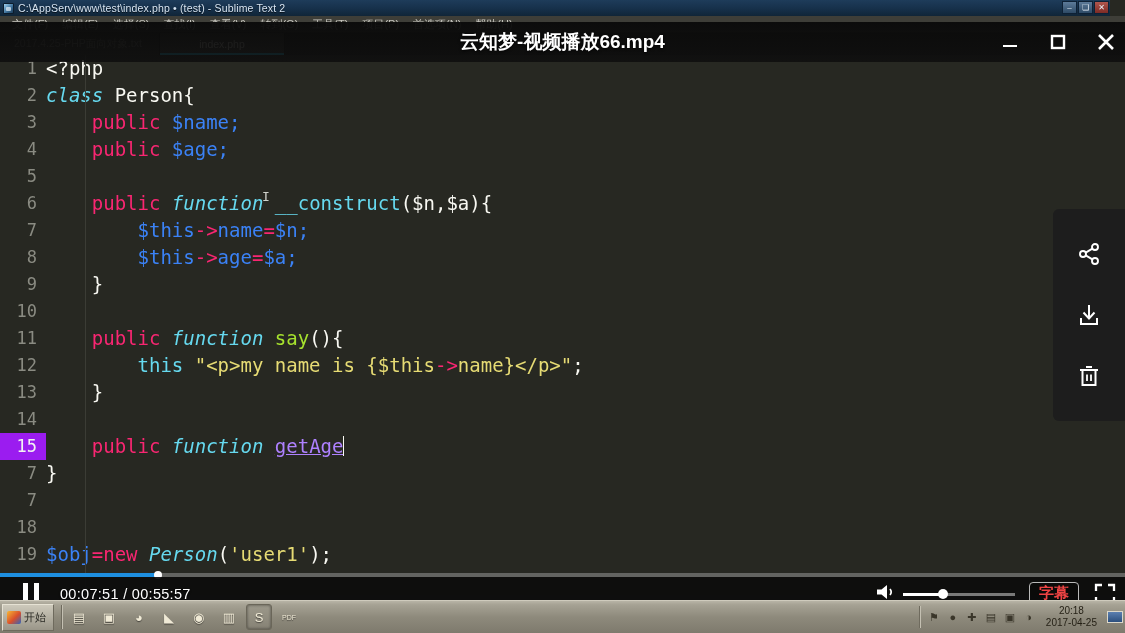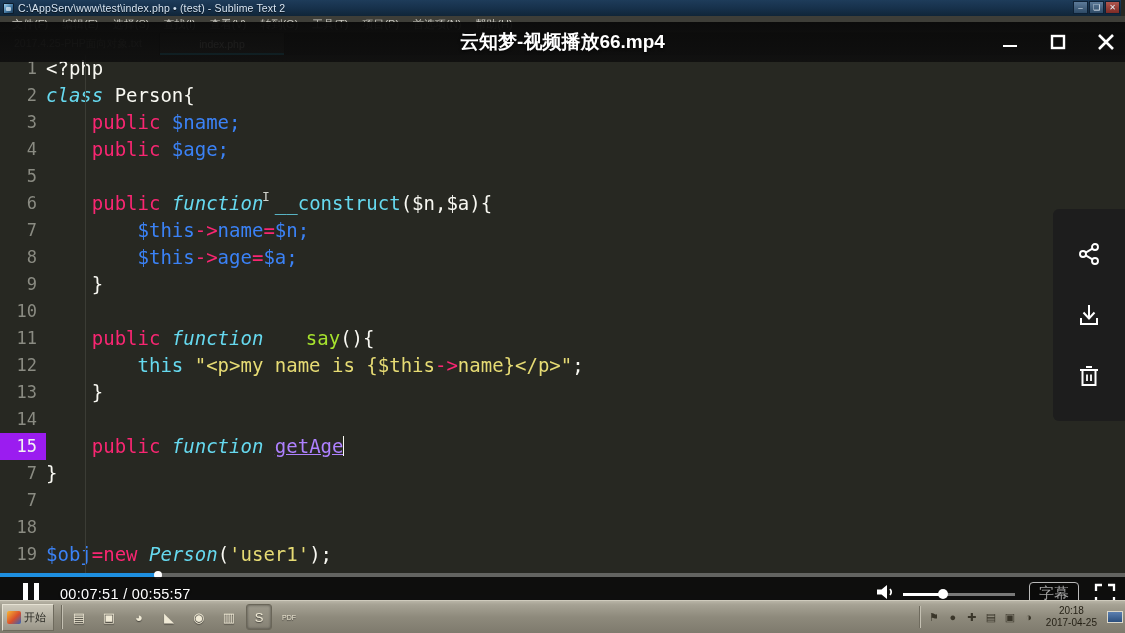--- a/index.html
+++ b/index.html
@@ -17,21 +17,21 @@
   }
 
   
   #sublime {
     position: absolute; inset: 0;
     background: #272822;
   }
 
   
   .titlebar {
-    position: absolute; top: 0; left: 0; right: 4px; height: 16px;
+    position: absolute; top: 0; left: 0; right: 15px; height: 16px;
     background: linear-gradient(to bottom, #1e3c5a 0%, #16304a 55%, #102538 100%);
     display: flex; align-items: center;
     padding-left: 3px;
     overflow: hidden;
   }
   .tb-icon {
     width: 11px; height: 11px; flex: 0 0 11px;
     background: linear-gradient(135deg,#9fd0f0,#3a6d96 60%,#1c3c58);
     border: 1px solid #0d1c2c;
     border-radius: 1px;
@@ -128,21 +128,21 @@
   .line.cur .gut {
     background: #9b1cf0;
     color: #f2f2f2;
   }
   .code { color: #f8f8f2; }
 
   
   .t-kw   { color: #f92672; }          
   .t-st   { color: #66d9ef; font-style: italic; } 
   .t-cls  { color: #66d9ef; font-style: italic; text-align: right; } 
-  .t-fn   { color: #a6e22e; margin-left: 31px; }          
+  .t-fn   { color: #a6e22e; }          
   .t-fn2  { color: #ae81ff; text-decoration: underline; }          
   .t-str  { color: #e6db74; }          
   .t-cy   { color: #66d9ef; }          
   .t-pl   { color: #f8f8f2; }
   .t-var  { color: #3b82f6; }
 
   .caret-line15 {
     display:inline-block; width:1px; height:20px;
     background:#f8f8f2; vertical-align:-3px;
   }
@@ -251,21 +251,21 @@
   .vol-track .fill { position:absolute; left:0; top:0; bottom:0; width:36%; height:3px; background:#fff; }
   .vol-track .knob {
     position: absolute; top: -3.5px; left: 36%;
     width: 10px; height: 10px; border-radius: 50%; background: #fff;
     transform: translateX(-5px);
   }
   .sub-btn {
     border: 1px solid #b9b9b9;
     border-radius: 4px;
     padding: 2px 9px 3px;
-    color: #a3a3a3; font-size: 15px; font-weight: normal;
+    color: #ef4444; font-size: 15px; font-weight: bold;
     background: rgba(0,0,0,.25);
     line-height: 1.1;
   }
   .fs-btn { width: 24px; height: 24px; }
 
   
   #taskbar {
     position: absolute; bottom: 0; left: 0; right: 0; height: 33px;
     background: linear-gradient(to bottom,#b8b4a6 0%, #a6a294 12%, #8e8a7c 50%, #7e7a6d 100%);
     display: flex; align-items: center;

